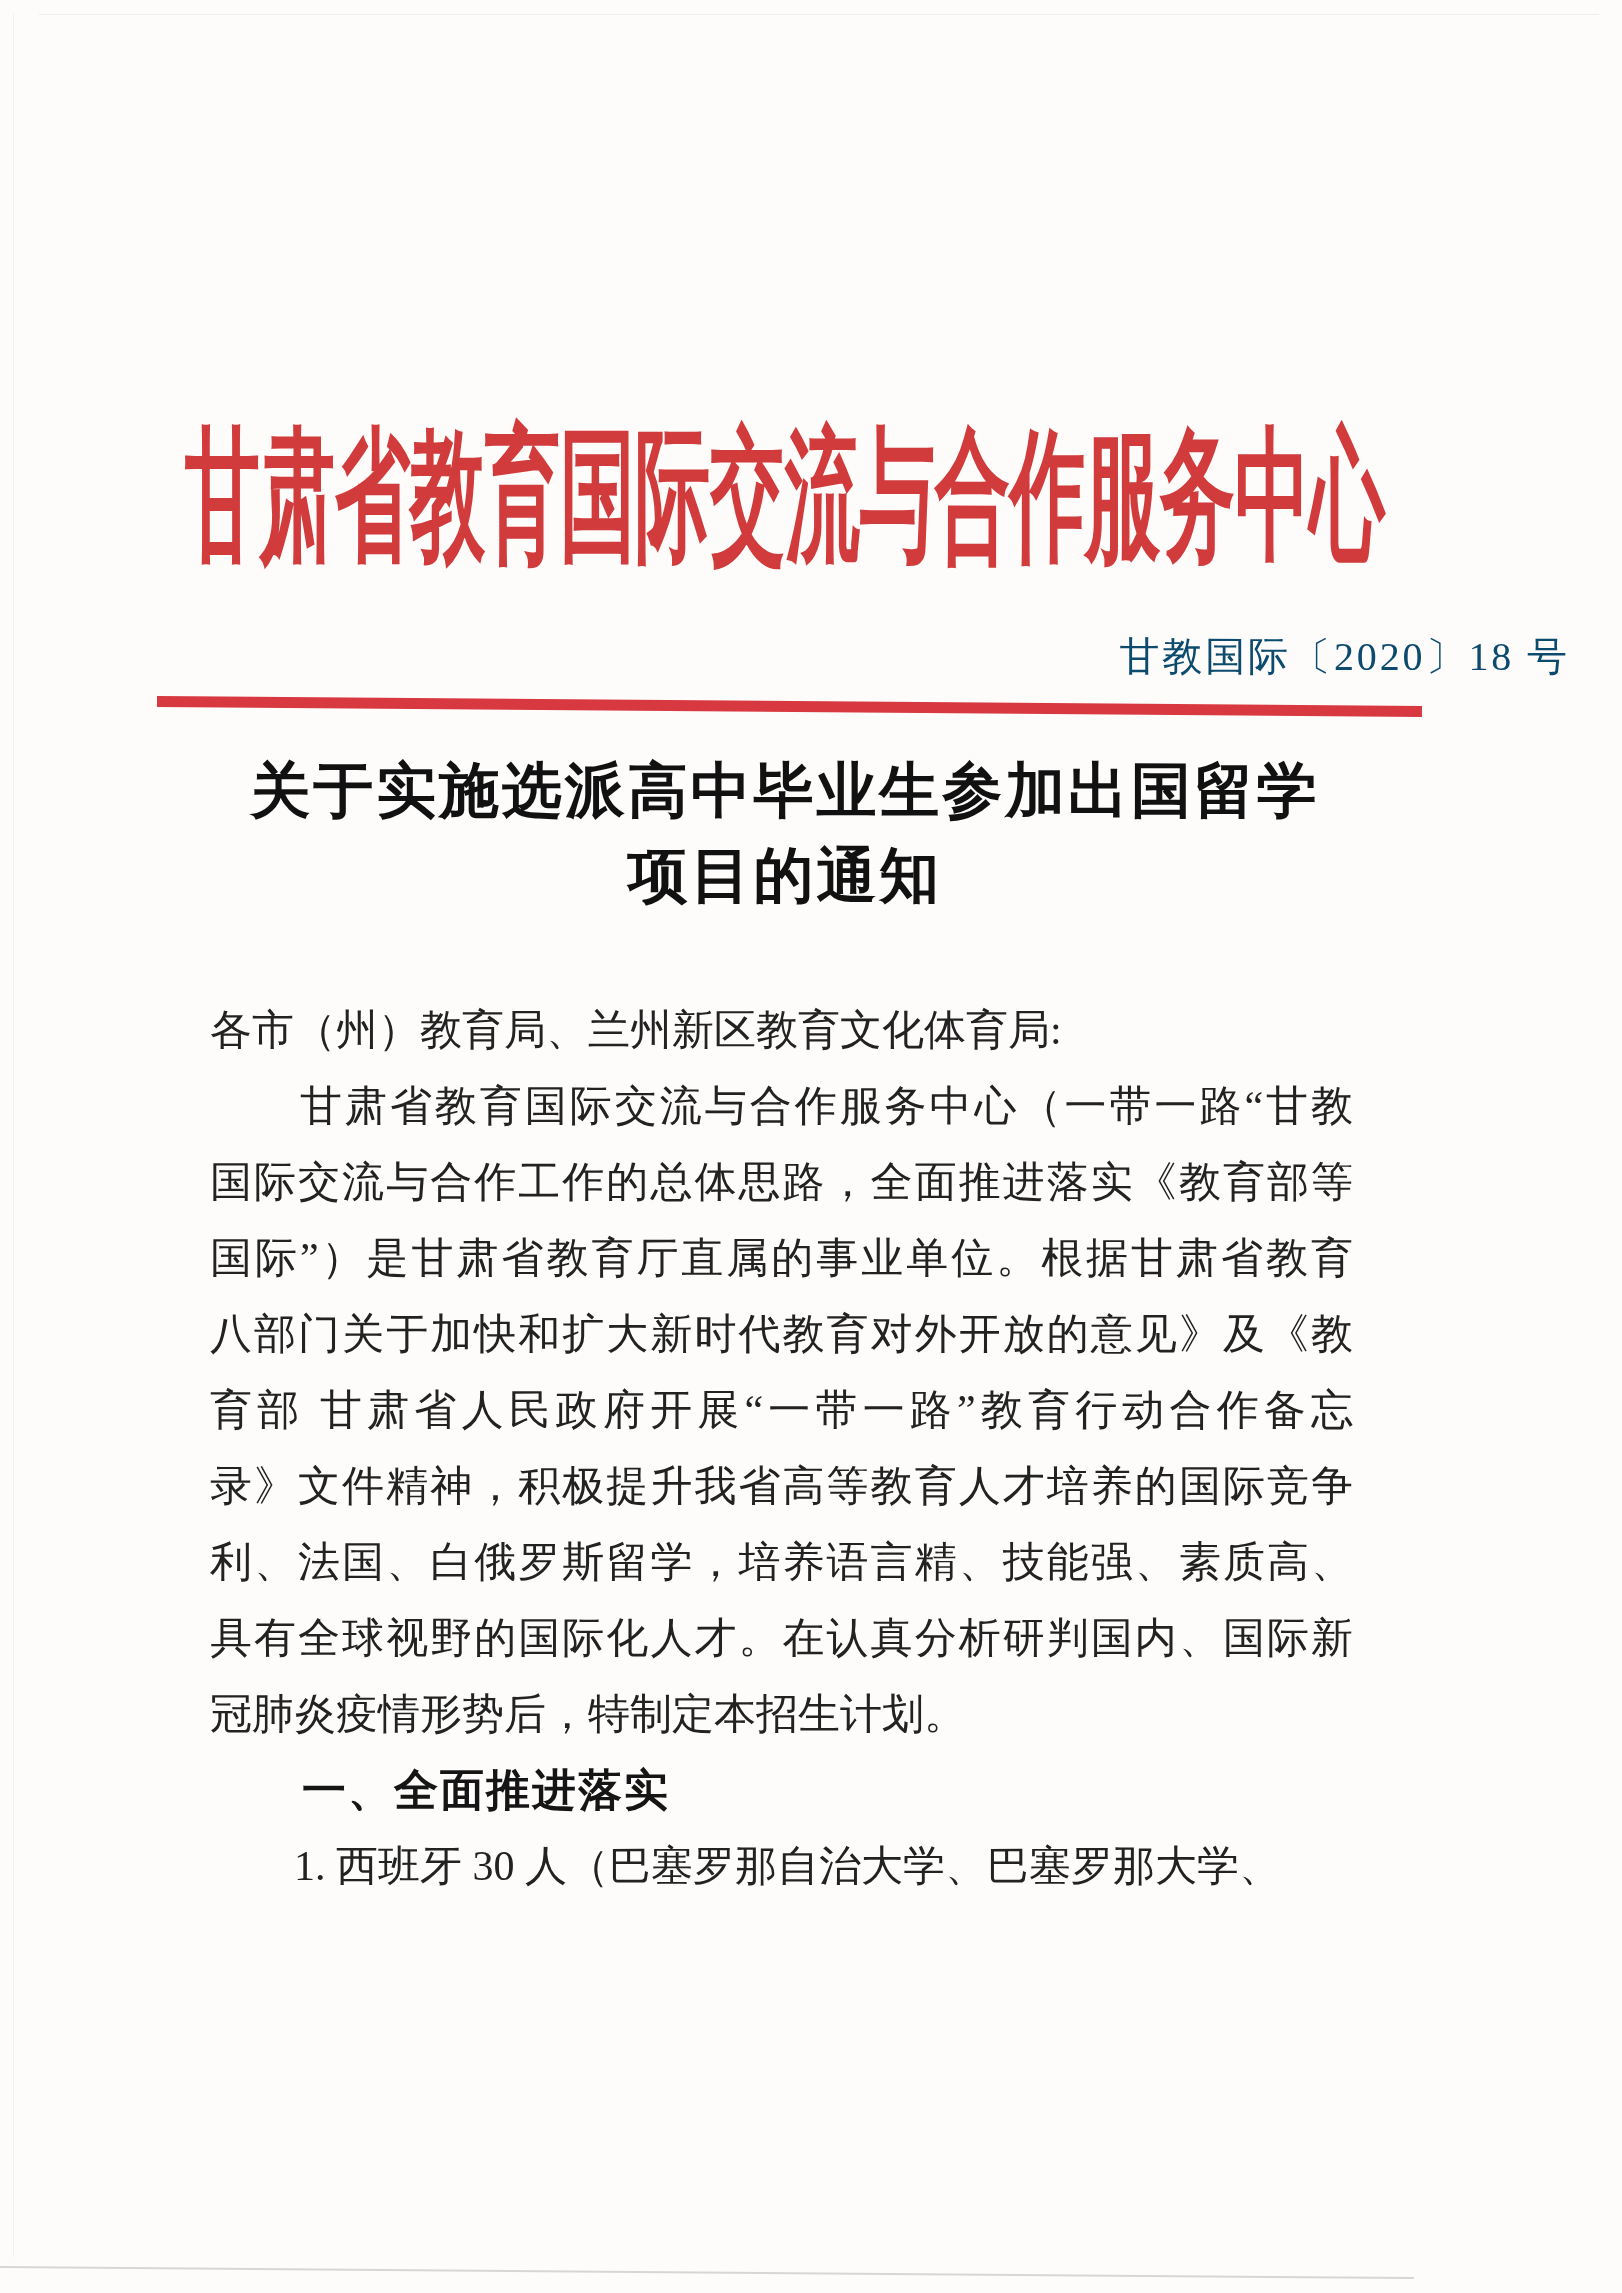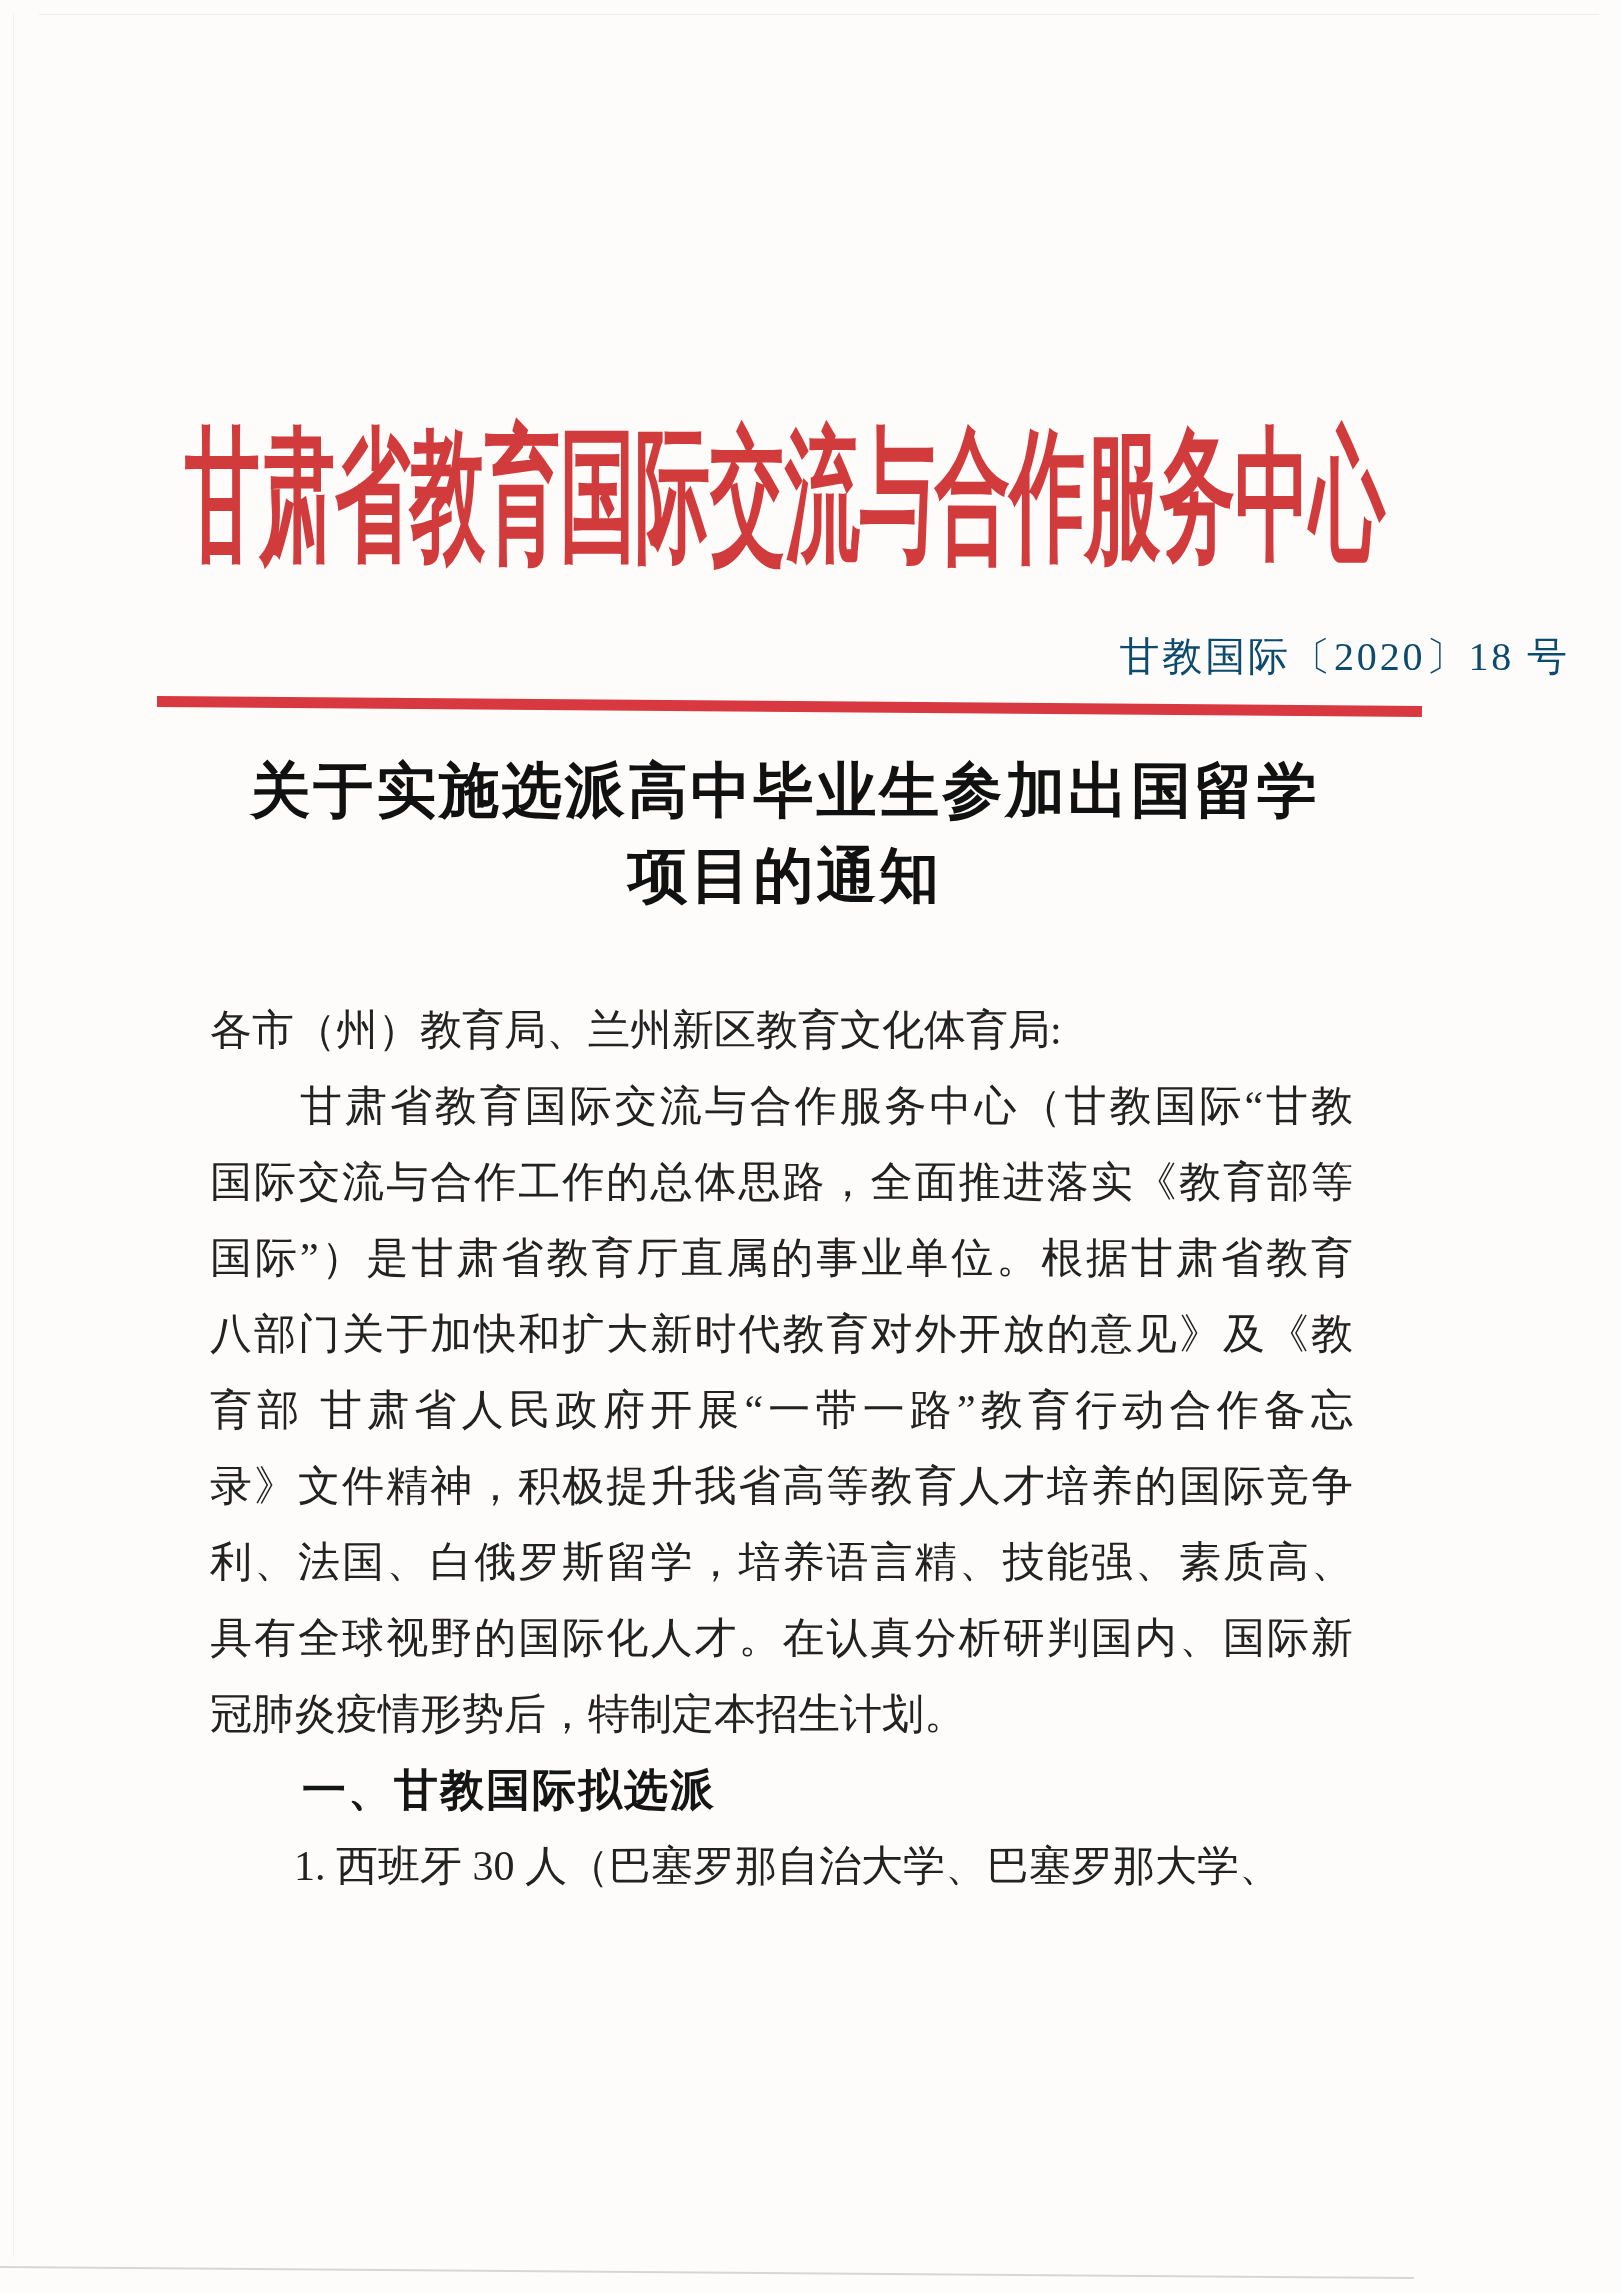--- a/index.html
+++ b/index.html
@@ -76,28 +76,28 @@
 
     <div class="red-line" style="background: rgb(216, 56, 63);"></div>
 
     <div class="notice-title">
       <div>关于实施选派高中毕业生参加出国留学</div>
       <div>项目的通知</div>
     </div>
 
     <div class="body-text" style="color: rgb(34, 34, 34);">
       <div class="line">各市（州）教育局、兰州新区教育文化体育局:</div>
-      <div class="line full">　　甘肃省教育国际交流与合作服务中心（甘教国际“甘教</div>
+      <div class="line full">　　甘肃省教育国际交流与合作服务中心（一带一路“甘教</div>
       <div class="line full">国际交流与合作工作的总体思路，全面推进落实《教育部等</div>
       <div class="line full">国际”）是甘肃省教育厅直属的事业单位。根据甘肃省教育</div>
       <div class="line full">八部门关于加快和扩大新时代教育对外开放的意见》及《教</div>
       <div class="line full">育部 甘肃省人民政府开展“一带一路”教育行动合作备忘</div>
       <div class="line full">录》文件精神，积极提升我省高等教育人才培养的国际竞争</div>
       <div class="line full">利、法国、白俄罗斯留学，培养语言精、技能强、素质高、</div>
       <div class="line full">具有全球视野的国际化人才。在认真分析研判国内、国际新</div>
       <div class="line">冠肺炎疫情形势后，特制定本招生计划。</div>
-      <div class="line bold-sans">　　一、甘教国际拟选派</div>
+      <div class="line bold-sans">　　一、全面推进落实</div>
       <div class="line">　　1. 西班牙 30 人（巴塞罗那自治大学、巴塞罗那大学、</div>
     </div>
 
   </div>
 </div>
 
 
 </body></html>

